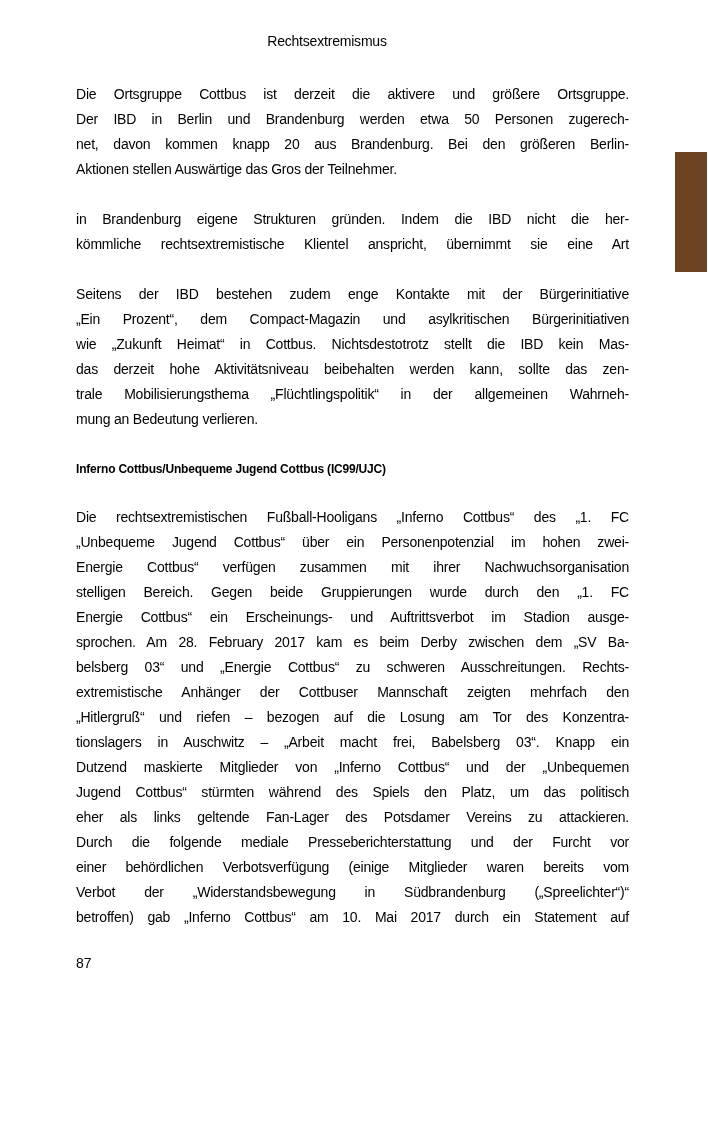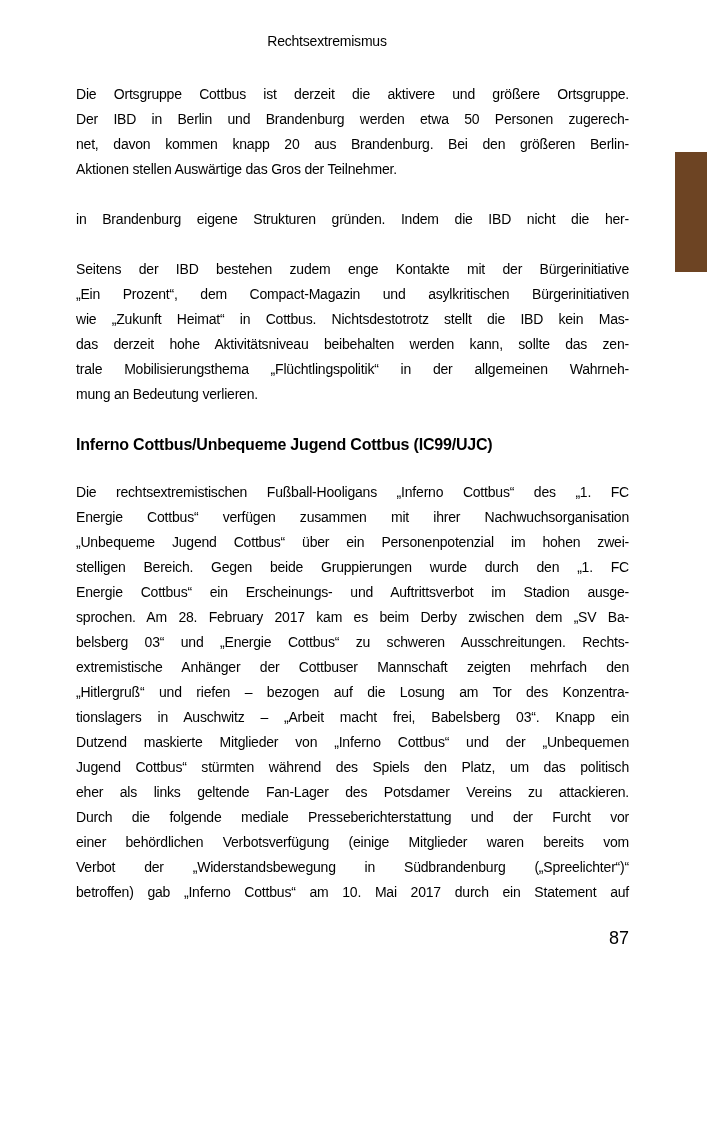--- a/index.html
+++ b/index.html
@@ -35,30 +35,30 @@
     font-size: 14px;
     line-height: 25px;
     letter-spacing: -0.2px;
     text-align: justify;
     text-align-last: justify;
   }
   .line.last {
     text-align-last: left;
   }
   .section-heading {
-    font-size: 16px;
+    font-size: 12px;
     font-weight: bold;
     line-height: 25px;
     letter-spacing: -0.2px;
     margin: 0 0 23px 0;
   }
   .page-number {
     margin-top: 18px;
-    text-align: right;
-    font-size: 18px;
+    text-align: left;
+    font-size: 14px;
     line-height: 17px;
   }
   .chapter-tab {
     position: absolute;
     left: 675px;
     top: 152px;
     width: 32px;
     height: 120px;
   }
 </style>
@@ -75,37 +75,38 @@
 
     <div class="para">
       <div class="line">Die Ortsgruppe Cottbus ist derzeit die aktivere und größere Ortsgruppe.</div>
       <div class="line">Der IBD in Berlin und Brandenburg werden etwa 50 Personen zugerech-</div>
       <div class="line">net, davon kommen knapp 20 aus Brandenburg. Bei den größeren Berlin-</div>
       <div class="line last">Aktionen stellen Auswärtige das Gros der Teilnehmer.</div>
     </div>
 
     <div class="para">
       <div class="line">in Brandenburg eigene Strukturen gründen. Indem die IBD nicht die her-</div>
+      <div class="line">kömmliche rechtsextremistische Klientel anspricht, übernimmt sie eine Art</div>
     </div>
 
     <div class="para">
       <div class="line">Seitens der IBD bestehen zudem enge Kontakte mit der Bürgerinitiative</div>
       <div class="line">„Ein Prozent“, dem Compact-Magazin und asylkritischen Bürgerinitiativen</div>
       <div class="line">wie „Zukunft Heimat“ in Cottbus. Nichtsdestotrotz stellt die IBD kein Mas-</div>
       <div class="line">das derzeit hohe Aktivitätsniveau beibehalten werden kann, sollte das zen-</div>
       <div class="line">trale Mobilisierungsthema „Flüchtlingspolitik“ in der allgemeinen Wahrneh-</div>
       <div class="line last">mung an Bedeutung verlieren.</div>
     </div>
 
     <div class="section-heading">Inferno Cottbus/Unbequeme Jugend Cottbus (IC99/UJC)</div>
 
     <div class="para">
       <div class="line">Die rechtsextremistischen Fußball-Hooligans „Inferno Cottbus“ des „1. FC</div>
+      <div class="line">„Unbequeme Jugend Cottbus“ über ein Personenpotenzial im hohen zwei-</div>
       <div class="line">Energie Cottbus“ verfügen zusammen mit ihrer Nachwuchsorganisation</div>
-      <div class="line">„Unbequeme Jugend Cottbus“ über ein Personenpotenzial im hohen zwei-</div>
       <div class="line">stelligen Bereich. Gegen beide Gruppierungen wurde durch den „1. FC</div>
       <div class="line">Energie Cottbus“ ein Erscheinungs- und Auftrittsverbot im Stadion ausge-</div>
       <div class="line">sprochen. Am 28. February 2017 kam es beim Derby zwischen dem „SV Ba-</div>
       <div class="line">belsberg 03“ und „Energie Cottbus“ zu schweren Ausschreitungen. Rechts-</div>
       <div class="line">extremistische Anhänger der Cottbuser Mannschaft zeigten mehrfach den</div>
       <div class="line">„Hitlergruß“ und riefen – bezogen auf die Losung am Tor des Konzentra-</div>
       <div class="line">tionslagers in Auschwitz – „Arbeit macht frei, Babelsberg 03“. Knapp ein</div>
       <div class="line">Dutzend maskierte Mitglieder von „Inferno Cottbus“ und der „Unbequemen</div>
       <div class="line">Jugend Cottbus“ stürmten während des Spiels den Platz, um das politisch</div>
       <div class="line">eher als links geltende Fan-Lager des Potsdamer Vereins zu attackieren.</div>

